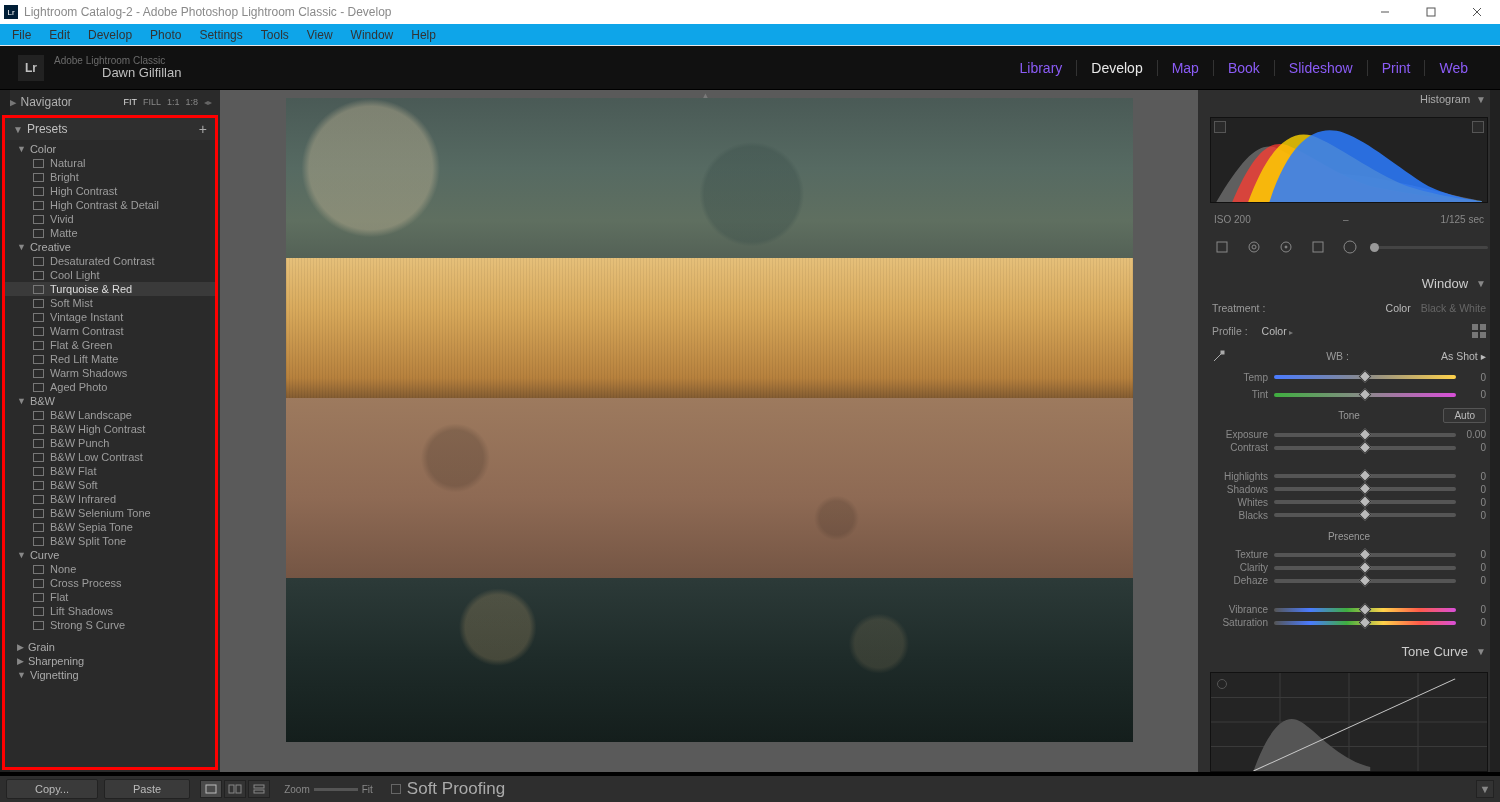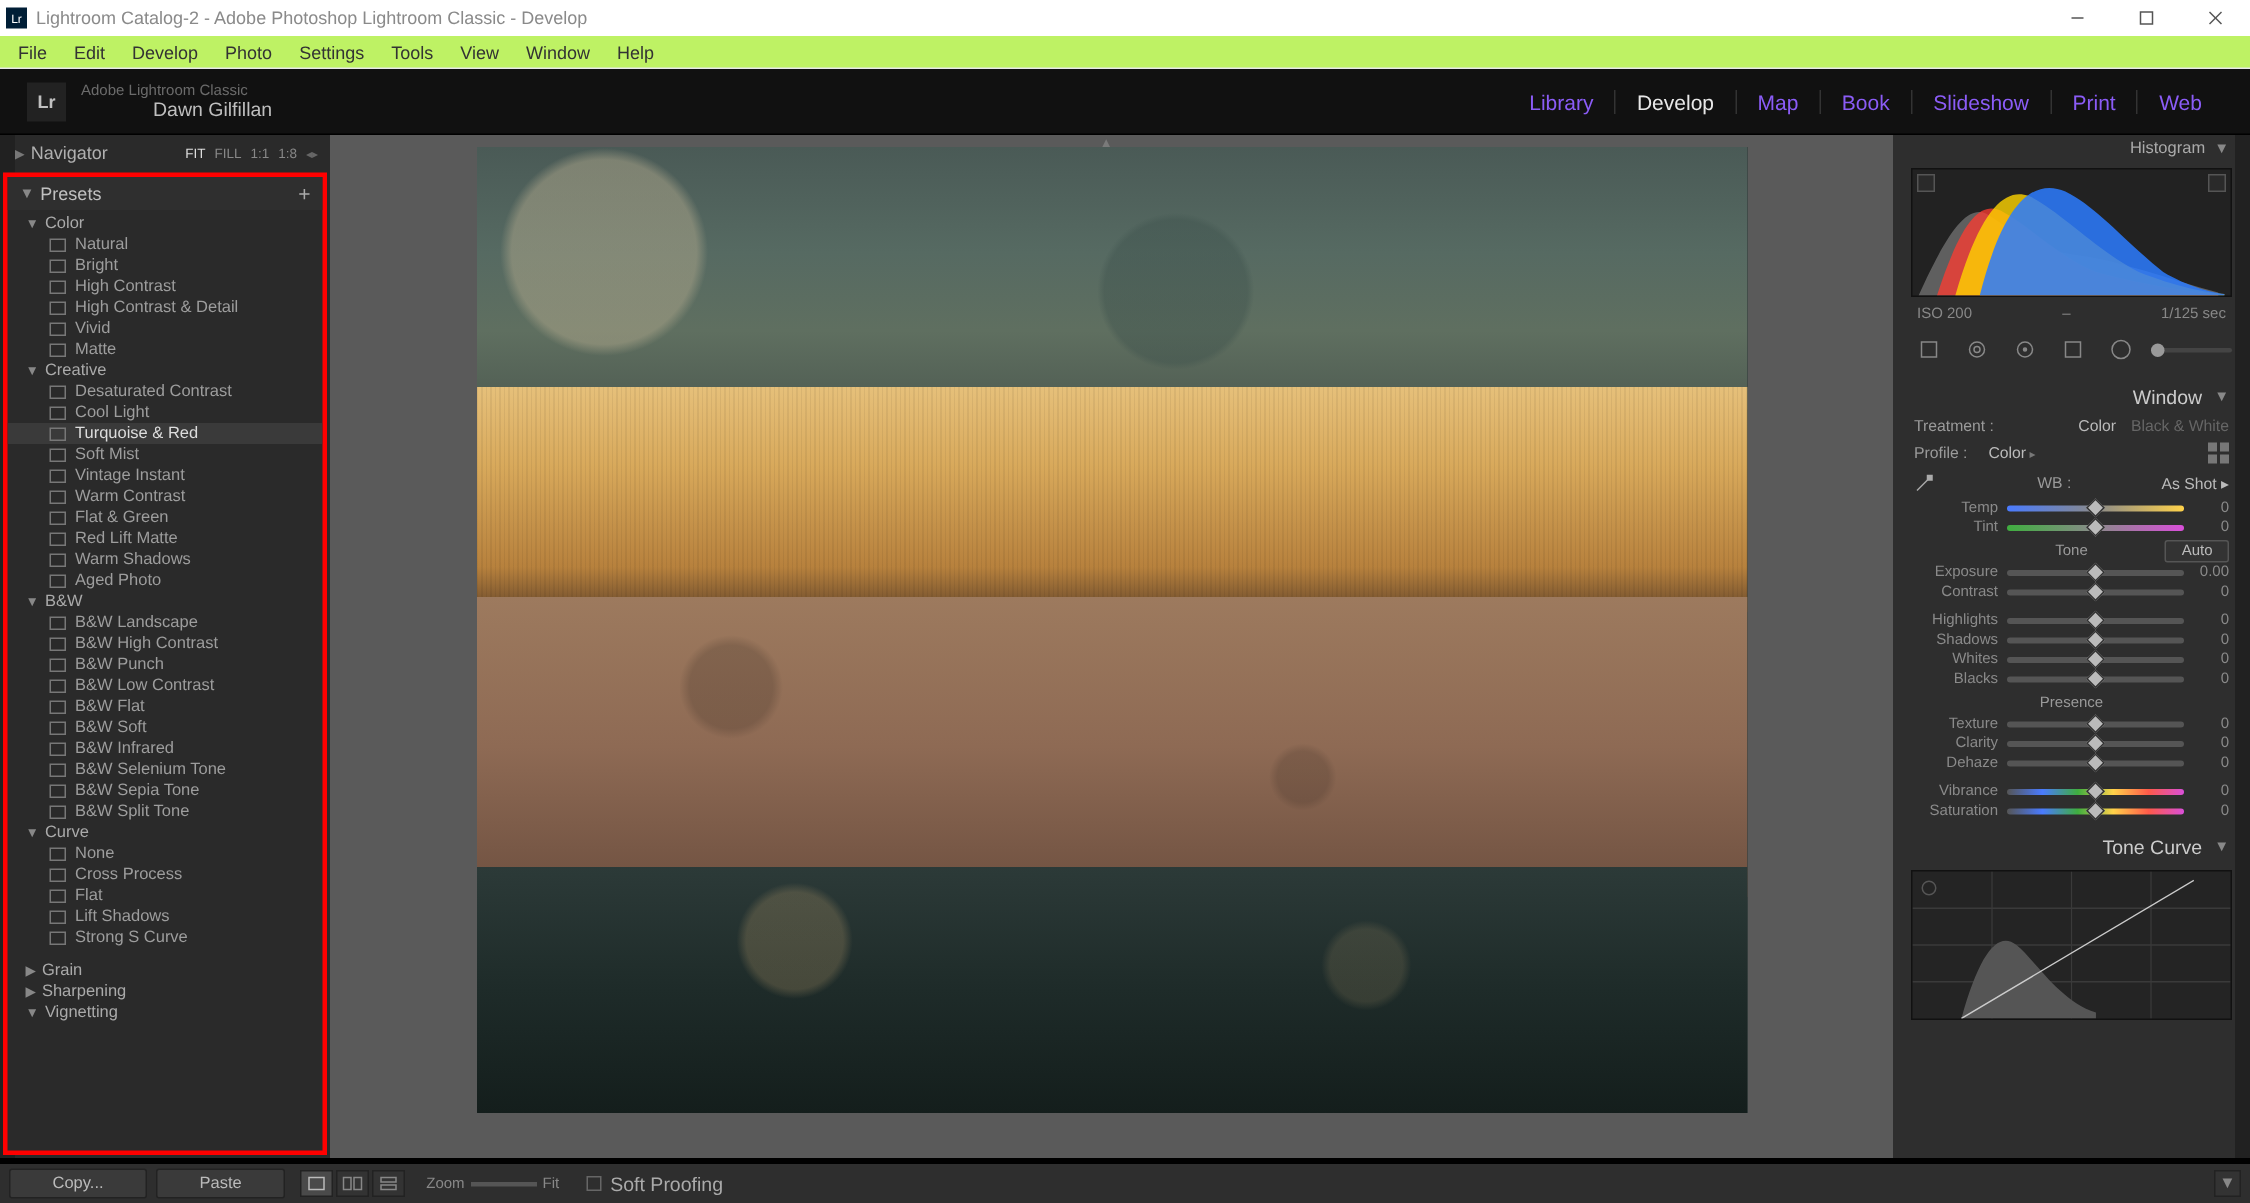--- a/index.html
+++ b/index.html
@@ -7,21 +7,21 @@
 
   
   .titlebar { height: 24px; background: #fff; display: flex; align-items: center; padding-left: 4px; }
   .titlebar .app-ico { width:14px; height:14px; background:#001E36; color:#fff; font-size:8px; display:flex; align-items:center; justify-content:center; margin-right:6px;}
   .titlebar .title { color:#8a8a8a; font-size:12px; }
   .titlebar .winbtns { margin-left:auto; display:flex; }
   .titlebar .winbtn { width:46px; height:24px; display:flex; align-items:center; justify-content:center; color:#555; }
   .titlebar .winbtn svg { stroke:#555; }
 
   
-  .menubar { height:22px; background:#bef264; display:flex; align-items:center; padding:0 4px; gap:2px; border-bottom:1px solid #e8e8e8; }
+  .menubar { height:22px; background:#0ea5e9; display:flex; align-items:center; padding:0 4px; gap:2px; border-bottom:1px solid #e8e8e8; }
   .menubar .menuitem { padding:2px 8px; font-size:12px; color:#333; border-radius:2px; }
 
   
   .app { width:100%; background:#000; }
 
   
   .topbar { height:44px; background:#111; display:flex; align-items:center; padding:0 18px; border-bottom:1px solid #000; }
   .lr-logo { width:26px; height:26px; background:#222; color:#c0c0c0; font-size:12px; display:flex; align-items:center; justify-content:center; margin-right:10px; font-weight:bold;}
   .identity { display:flex; flex-direction:column; line-height:1.1; }
   .identity .brand { color:#6b6b6b; font-size:10px; }
@@ -80,21 +80,21 @@
               linear-gradient(180deg, #9d7a5e 0%, #8e6a54 50%, #6e5040 100%);
   }
   .cliff { position:absolute; top:480px; left:0; right:0; bottom:0;
            background:
              radial-gradient(circle at 25% 30%, rgba(190,160,110,0.25) 0 5%, transparent 6%),
              radial-gradient(circle at 70% 40%, rgba(160,140,100,0.2) 0 4%, transparent 5%),
              linear-gradient(180deg, #2c3a38 0%, #1e2b29 50%, #141e1c 100%);
   }
 
   
-  .right { width:238px; background:#2e2e2e; display:flex; flex-direction:column; position:relative; }
+  .right { width:302px; background:#2e2e2e; display:flex; flex-direction:column; position:relative;justify-content:space-between; }
   .right .gutter { position:absolute; right:0; top:0; width:10px; height:100%; background:#212121;}
   .r-hdr { height:18px; display:flex; align-items:center; justify-content:flex-end; padding:0 14px; font-size:11px; color:#aaa; }
   .r-hdr .tri { margin-left:6px; color:#888; font-size:10px;}
   .histogram { margin:4px 12px; background:#222; border:1px solid #111; position:relative; height:86px; }
   .histogram .clip { position:absolute; top:3px; width:12px; height:12px; border:1px solid #555; background:#2a2a2a;}
   .histogram .clip.l { left:3px;} .histogram .clip.r { right:3px;}
   .histogram svg { position:absolute; bottom:0; left:0; width:100%; height:100%;}
   .histo-meta { display:flex; justify-content:space-between; padding:2px 16px; font-size:10px; color:#888;}
   .orig-row { display:flex; align-items:center; gap:6px; padding:4px 16px 6px; font-size:10.5px; color:#888;}
   .orig-row .chk { width:10px; height:10px; border:1px solid #666; }
@@ -138,21 +138,21 @@
 
   
   .bottom { height:30px; background:#2e2e2e; display:flex; align-items:center; padding:0 6px; border-top:4px solid #000;}
   .bottom .btn { background:#3a3a3a; color:#bbb; font-size:11px; height:20px; padding:0 28px; border:1px solid #222; border-radius:2px; display:flex; align-items:center;}
   .bottom .sepv { width:6px;}
   .bottom .tool-set { display:flex; gap:2px; margin-left:10px;}
   .bottom .ticon { width:22px; height:18px; background:#333; border:1px solid #222; display:flex; align-items:center; justify-content:center;}
   .bottom .ticon.active { background:#4a4a4a;}
   .bottom .zoom { margin-left:14px; font-size:10px; color:#888; display:flex; align-items:center; gap:4px;}
   .bottom .zoom .ztrack { width:44px; height:3px; background:#555; position:relative;}
-  .bottom .soft { margin-left:18px; display:flex; align-items:center; gap:6px; font-size:13px; color:#aaa;}
+  .bottom .soft { margin-left:18px; display:flex; align-items:center; gap:6px; font-size:17px; color:#aaa;}
   .bottom .soft .chk { width:10px; height:10px; border:1px solid #666;}
   .bottom .dd-arrow { margin-left:auto; width:18px; height:18px; background:#333; border:1px solid #222; display:flex; align-items:center; justify-content:center; color:#888;}
   .bottom .right-btns { display:flex; gap:6px; margin-left:8px;}
   .bottom .right-btns .btn { padding:0 44px;}
 
 </style>
 </head>
 <body>
 
 <div class="titlebar">

